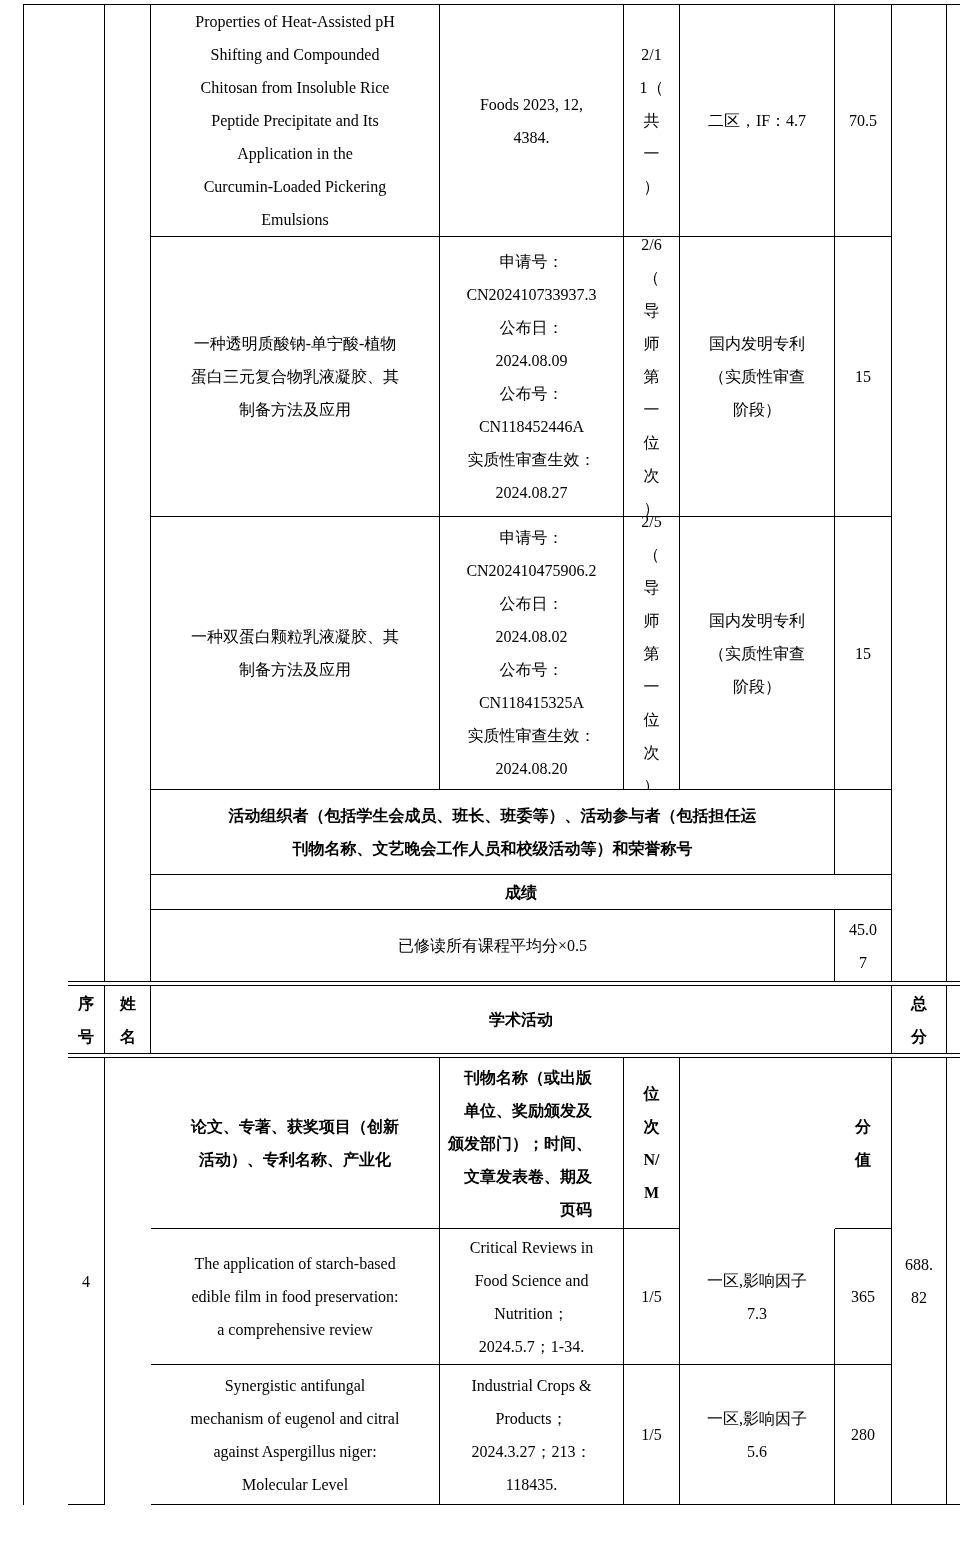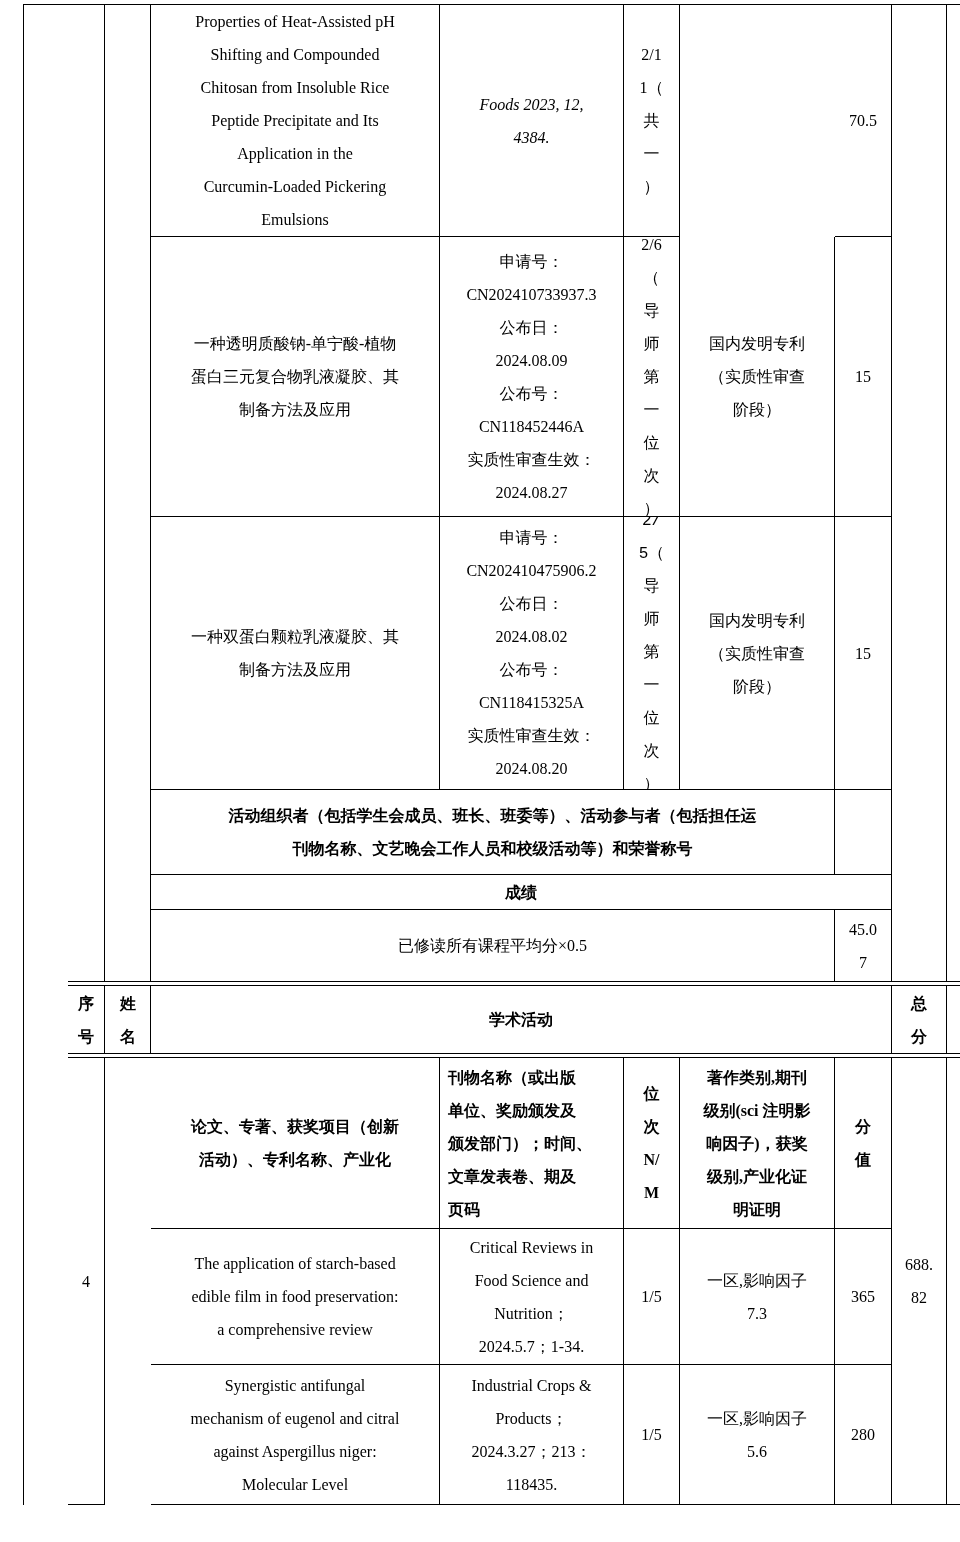--- a/index.html
+++ b/index.html
@@ -43,23 +43,24 @@
   <div class="c col1" style="grid-area:1/1/7/2;"></div>
   <div class="c col2" style="grid-area:1/2/7/3;"></div>
 
   <div class="c pre" style="grid-area:1/3/2/4;">Properties of Heat-Assisted pH
 Shifting and Compounded
 Chitosan from Insoluble Rice
 Peptide Precipitate and Its
 Application in the
 Curcumin-Loaded Pickering
 Emulsions</div>
-  <div class="c pre" style="grid-area:1/4/2/5;font-style:italic;">Foods 2023, 12,
+  <div class="c pre" style="grid-area:1/4/2/5;">Foods 2023, 12,
 4384.</div>
   <div class="c ba col5" style="grid-area:1/5/2/6;">2/11（共一）</div>
+  <div class="c pre" style="grid-area:1/6/2/7;">二区，IF：4.7</div>
   <div class="c ba col7" style="grid-area:1/7/2/8;">70.5</div>
 
   <div class="c pre" style="grid-area:2/3/3/4;">一种透明质酸钠-单宁酸-植物
 蛋白三元复合物乳液凝胶、其
 制备方法及应用</div>
   <div class="c pre" style="grid-area:2/4/3/5;">申请号：
 CN202410733937.3
 公布日：
 2024.08.09
 公布号：
@@ -75,21 +76,21 @@
   <div class="c pre" style="grid-area:3/3/4/4;">一种双蛋白颗粒乳液凝胶、其
 制备方法及应用</div>
   <div class="c pre" style="grid-area:3/4/4/5;">申请号：
 CN202410475906.2
 公布日：
 2024.08.02
 公布号：
 CN118415325A
 实质性审查生效：
 2024.08.20</div>
-  <div class="c ba col5" style="grid-area:3/5/4/6;font-family:Liberation Mono, monospace;">2/5（导师第一位次）</div>
+  <div class="c ba col5" style="grid-area:3/5/4/6;">2/5（导师第一位次）</div>
   <div class="c pre" style="grid-area:3/6/4/7;">国内发明专利
 （实质性审查
 阶段）</div>
   <div class="c ba col7" style="grid-area:3/7/4/8;">15</div>
 
   <div class="c pre b" style="grid-area:4/3/5/7;">活动组织者（包括学生会成员、班长、班委等）、活动参与者（包括担任运
 刊物名称、文艺晚会工作人员和校级活动等）和荣誉称号</div>
   <div class="c col7" style="grid-area:4/7/5/8;"></div>
 
   <div class="c b" style="grid-area:5/3/6/8;">成绩</div>
@@ -107,31 +108,26 @@
   <div class="c b" style="grid-area:8/3/9/8;">学术活动</div>
   <div class="c b ba col8" style="grid-area:8/8/9/9;">总分</div>
   <div class="c b ba col9" style="grid-area:8/9/9/10;">推荐意见</div>
 
   <div class="gapcell" style="grid-area:9/1/10/10;"></div>
 
   <div class="c col1" style="grid-area:10/1/13/2;">4</div>
 
   <div class="c pre b" style="grid-area:10/3/11/4;">论文、专著、获奖项目（创新
 活动）、专利名称、产业化</div>
-  <div class="c pre b left" style="grid-area:10/4/11/5;">刊物名称（或出版
+  <div class="c pre b left" style="grid-area:10/4/11/5;text-align:right;">刊物名称（或出版
 单位、奖励颁发及
 颁发部门）；时间、
 文章发表卷、期及
 页码</div>
   <div class="c b ba col5" style="grid-area:10/5/11/6;">位次N/M</div>
-  <div class="c pre b" style="grid-area:10/6/11/7;">著作类别,期刊
-级别(sci 注明影
-响因子)，获奖
-级别,产业化证
-明证明</div>
   <div class="c b ba col7" style="grid-area:10/7/11/8;">分值</div>
 
   <div class="c pre" style="grid-area:11/3/12/4;">The application of starch-based
 edible film in food preservation:
 a comprehensive review</div>
   <div class="c pre" style="grid-area:11/4/12/5;">Critical Reviews in
 Food Science and
 Nutrition；
 2024.5.7；1-34.</div>
   <div class="c ba col5" style="grid-area:11/5/12/6;">1/5</div>

